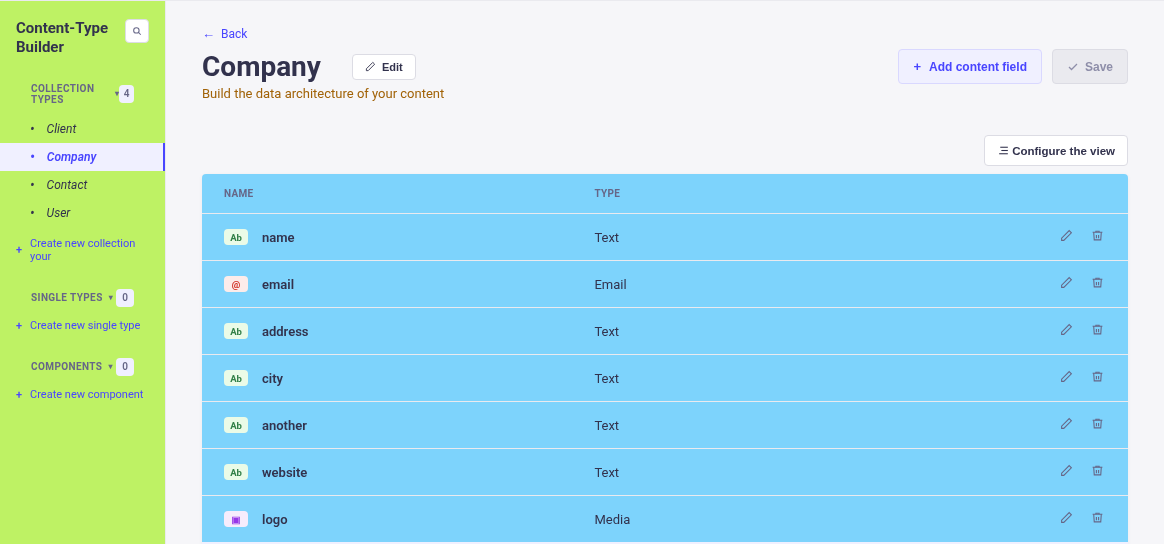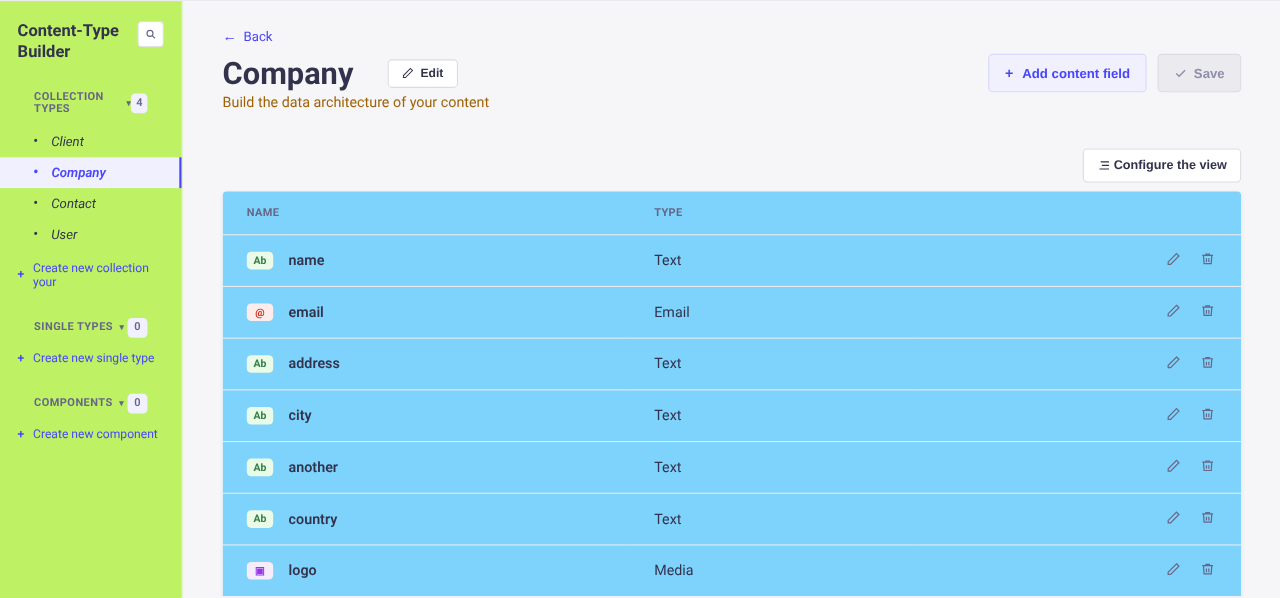--- a/index.html
+++ b/index.html
@@ -289,21 +289,21 @@
                           <path d="M14 11v6"></path>
                           <path d="M9 6V4h6v2"></path>
                         </svg></span></button>
                   </div>
                 </td>
               </tr>
               <tr>
                 <td>
                   <div class="name-cell">
                     <span class="type-chip text">Ab</span>
-                    <span class="field-name">country</span>
+                    <span class="field-name">website</span>
                   </div>
                 </td>
                 <td>Text</td>
                 <td>
                   <div class="row-actions">
                     <button class="icon-btn"><span><svg viewBox="0 0 24 24" fill="none" stroke="#666687" stroke-width="2">
                           <path d="M17 3l4 4L7 21H3v-4L17 3z"></path>
                         </svg></span></button>
                     <button class="icon-btn"><span><svg viewBox="0 0 24 24" fill="none" stroke="#666687" stroke-width="2">
                           <polyline points="3 6 5 6 21 6"></polyline>

